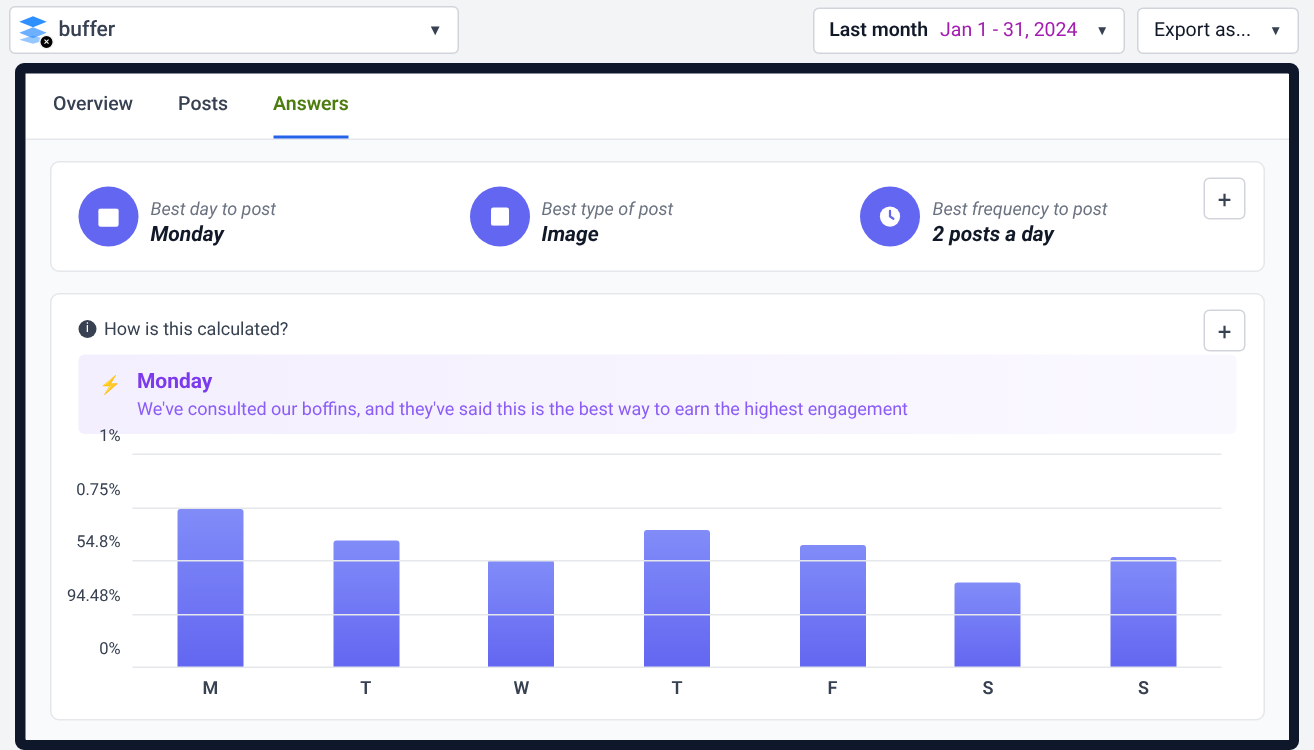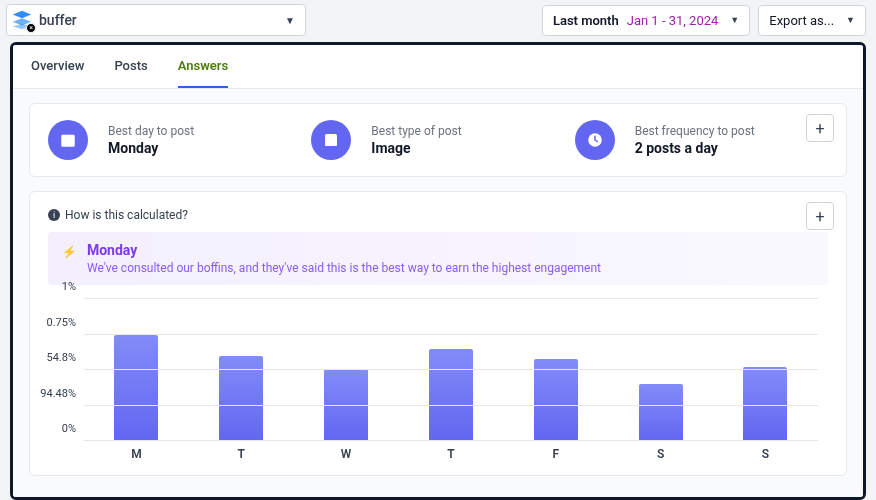--- a/index.html
+++ b/index.html
@@ -11,38 +11,38 @@
   .logo .badge::after { content:"×"; color:#fff; font-size:7px; line-height:1; }
   .app-select { flex: 0 0 300px; height: 32px; background: #fff; border: 1px solid #d1d5db; border-radius: 4px; display: flex; align-items: center; padding: 0 10px 0 4px; justify-content: space-between; margin-left:-4px; }
   .app-select .name { font-size: 14px; font-weight: 500; margin-left: 6px; color:#374151; }
   .app-select .caret { font-size: 10px; color: #374151; }
   .spacer { flex: 1; }
   .date-select, .export-select { height: 31px; background: #fff; border: 1px solid #d1d5db; border-radius: 4px; display: flex; align-items: center; padding: 0 10px; gap: 8px; font-size: 13px; cursor: pointer; }
   .date-select .label { font-weight: 600; }
   .date-select .range { color: #a21caf; }
   .caret-small { font-size: 9px; color: #374151; margin-left: 4px; }
 
-  .page { position: absolute; top: 42px; left: 10px; right: 10px; bottom: 0; background: #fff; border: 3px solid #0f172a; border-radius: 6px; overflow: hidden; }
+  .page { position: absolute; top: 42px; left: 10px; right: 10px; bottom: 0; background: #fff; border: 7px solid #0f172a; border-radius: 6px; overflow: hidden; }
   .scroll { position:absolute; inset:0; overflow-y: scroll; }
   .scroll::-webkit-scrollbar { width: 10px; }
   .scroll::-webkit-scrollbar-thumb { background: #d1d5db; border-radius: 5px; }
   .scroll::-webkit-scrollbar-track { background: transparent; }
 
   .tabs { display: flex; gap: 30px; padding: 0 18px; border-bottom: 1px solid #e5e7eb; height: 44px; align-items: center; background:#fff; }
   .tab { font-size: 13px; font-weight: 500; color: #374151; cursor: pointer; height: 100%; display: flex; align-items: center; border-bottom: 2px solid transparent; }
   .tab.active { color: #4d7c0f; border-bottom-color: #2563eb; font-weight: 600; }
 
   .inner { padding: 14px 16px 40px 16px; background: #f9fafb; }
 
   .card { background: #fff; border: 1px solid #e5e7eb; border-radius: 6px; padding: 16px 18px; margin-bottom: 14px; position: relative; }
   .card-title { font-size: 15px; font-weight: 700; margin-bottom: 14px; }
   .plus-btn { position: absolute; top: 10px; right: 12px; width: 28px; height: 28px; border: 1px solid #d1d5db; border-radius: 4px; display:flex; align-items:center; justify-content:center; font-size: 16px; color:#374151; cursor:pointer; background:#fff; }
 
   .overview-row { display: flex; gap: 10px; }
-  .metric { flex: 1; display: flex; align-items: center; gap: 20px; }
+  .metric { flex: 1; display: flex; align-items: flex-end; gap: 8px; font-style: italic; }
   .metric .circle { width: 40px; height: 40px; border-radius: 50%; background: #6366f1; display:flex; align-items:center; justify-content:center; color:#fff; }
   .metric .circle svg { width: 18px; height: 18px; fill: #fff; }
   .metric .label { font-size: 12px; color: #6b7280; }
   .metric .value { font-size: 14px; font-weight: 700; margin-top: 2px; }
 
   .card-head { display:flex; align-items:center; justify-content:space-between; margin-bottom: 10px; }
   .how-link { font-size: 12px; color: #374151; display:flex; align-items:center; gap:5px; cursor:pointer; margin-right: 36px; }
   .how-link .info { width:12px; height:12px; border-radius:50%; background:#374151; color:#fff; font-size:9px; display:flex; align-items:center; justify-content:center; }
 
   .highlight { background: linear-gradient(to right, #f3effe, #faf8ff); border-radius: 4px; padding: 10px 14px; display:flex; align-items:flex-start; gap:10px; margin: 4px 0 14px 0; }

